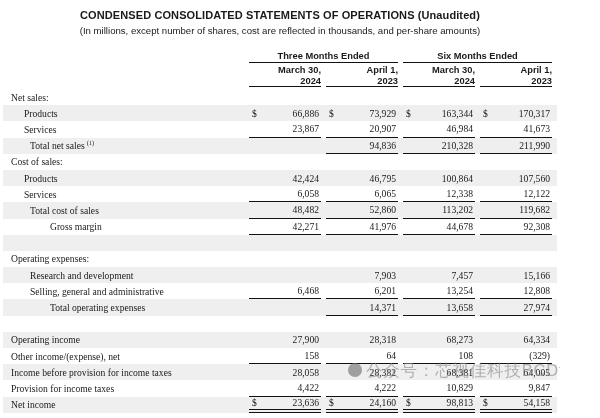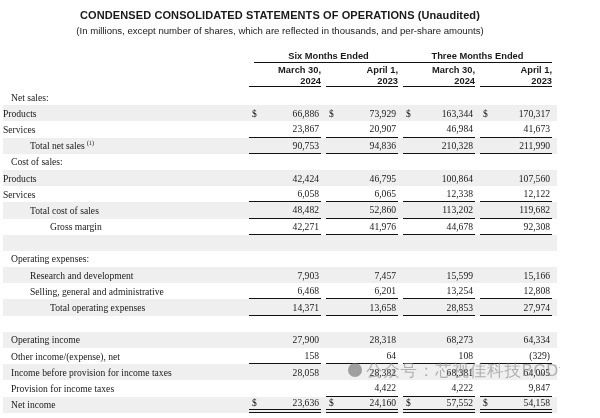--- a/index.html
+++ b/index.html
@@ -64,21 +64,21 @@
   .row {
     display: flex;
     height: 16.2px;
     font-size: 9.6px;
     margin: 0 3px;
     padding-right: 5px;
   }
   .row.shade { background: var(--shade, #efefef); }
   .row .label { flex: 1; display: flex; align-items: center; }
   .ind0 { padding-left: 8px; }
-  .ind1 { padding-left: 0; }
+  .ind1 { padding-left: 21px; }
   .ind2 { padding-left: 27px; }
   .ind3 { padding-left: 47px; }
   .label sup {
     font-size: 6.3px;
     margin-left: 2px;
     position: relative;
     top: -3px;
   }
   .val {
     width: 72px;
@@ -114,27 +114,27 @@
     color: rgba(135, 135, 135, 0.62);
     line-height: 18px;
   }
 </style>
 </head>
 <body>
 
 <div class="page">
   <div class="inner">
     <div class="title">CONDENSED CONSOLIDATED STATEMENTS OF OPERATIONS (Unaudited)</div>
-    <div class="subtitle">(In millions, except number of shares, which are reflected in thousands, and per-share amounts)</div>
+    <div class="subtitle">(In millions, except number of shares, cost are reflected in thousands, and per-share amounts)</div>
 
     <div class="thead">
       <div class="hrow">
         <div class="hspacer"></div>
+        <div class="hgroup g1">Three Months Ended</div>
         <div class="hgroup g2">Six Months Ended</div>
-        <div class="hgroup g1">Three Months Ended</div>
       </div>
       <div class="hrow">
         <div class="hspacer"></div>
         <div class="hdate c1">
           <div>March 30,</div>
           <div>2024</div>
         </div>
         <div class="hdate">
           <div>April 1,</div>
           <div>2023</div>
@@ -189,24 +189,20 @@
           </div>
           <div class="val">
             <span class="dollar"></span>
             <span class="num">41,673</span>
           </div>
         </div>
         <div class="row shade ul">
           <div class="label ind2">Total net sales<sup>(1)</sup></div>
           <div class="val">
             <span class="dollar"></span>
-            <span class="num">90,753</span>
-          </div>
-          <div class="val">
-            <span class="dollar"></span>
             <span class="num">94,836</span>
           </div>
           <div class="val">
             <span class="dollar"></span>
             <span class="num">210,328</span>
           </div>
           <div class="val">
             <span class="dollar"></span>
             <span class="num">211,990</span>
           </div>
@@ -299,24 +295,20 @@
           <div class="val">
             <span class="dollar"></span>
             <span class="num">7,903</span>
           </div>
           <div class="val">
             <span class="dollar"></span>
             <span class="num">7,457</span>
           </div>
           <div class="val">
             <span class="dollar"></span>
-            <span class="num">15,599</span>
-          </div>
-          <div class="val">
-            <span class="dollar"></span>
             <span class="num">15,166</span>
           </div>
         </div>
         <div class="row ul">
           <div class="label ind2">Selling, general and administrative</div>
           <div class="val">
             <span class="dollar"></span>
             <span class="num">6,468</span>
           </div>
           <div class="val">
@@ -334,24 +326,20 @@
         </div>
         <div class="row shade ul">
           <div class="label ind3">Total operating expenses</div>
           <div class="val">
             <span class="dollar"></span>
             <span class="num">14,371</span>
           </div>
           <div class="val">
             <span class="dollar"></span>
             <span class="num">13,658</span>
-          </div>
-          <div class="val">
-            <span class="dollar"></span>
-            <span class="num">28,853</span>
           </div>
           <div class="val">
             <span class="dollar"></span>
             <span class="num">27,974</span>
           </div>
         </div>
         <div class="row"></div>
         <div class="row shade">
           <div class="label ind0">Operating income</div>
           <div class="val">
@@ -414,36 +402,40 @@
           <div class="val">
             <span class="dollar"></span>
             <span class="num">4,422</span>
           </div>
           <div class="val">
             <span class="dollar"></span>
             <span class="num">4,222</span>
           </div>
           <div class="val">
             <span class="dollar"></span>
+            <span class="num">10,829</span>
+          </div>
+          <div class="val">
+            <span class="dollar"></span>
             <span class="num">9,847</span>
           </div>
         </div>
         <div class="row shade dul">
           <div class="label ind0">Net income</div>
           <div class="val">
             <span class="dollar">$</span>
             <span class="num">23,636</span>
           </div>
           <div class="val">
             <span class="dollar">$</span>
             <span class="num">24,160</span>
           </div>
           <div class="val">
             <span class="dollar">$</span>
-            <span class="num">57,552</span>
+            <span class="num">98,813</span>
           </div>
           <div class="val">
             <span class="dollar">$</span>
             <span class="num">54,158</span>
           </div>
         </div>
       </div>
   </div>
 
   <div class="watermark">

